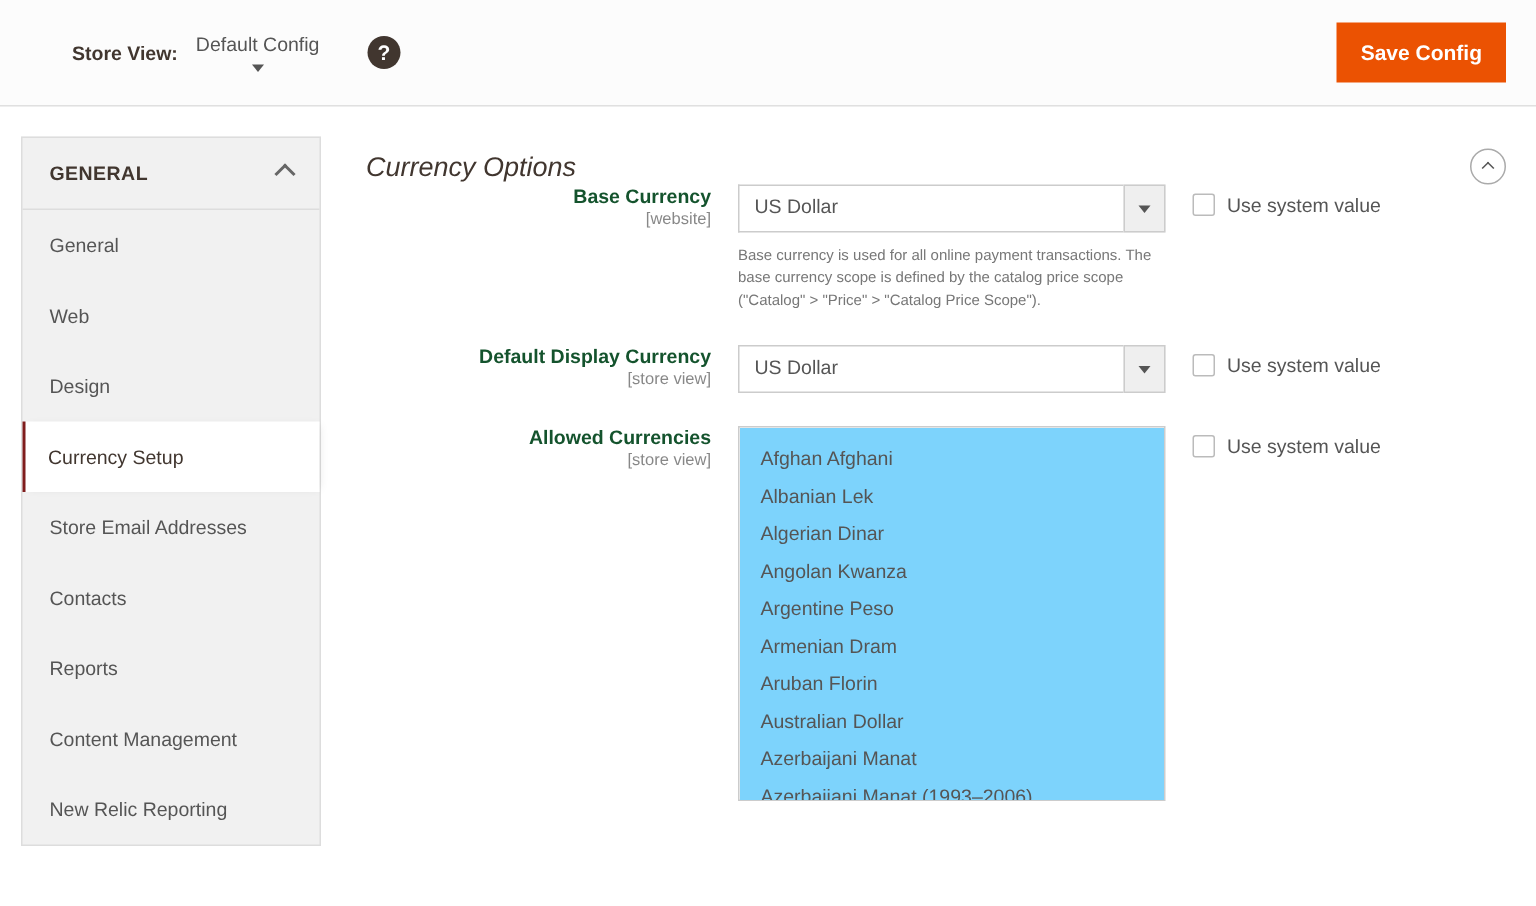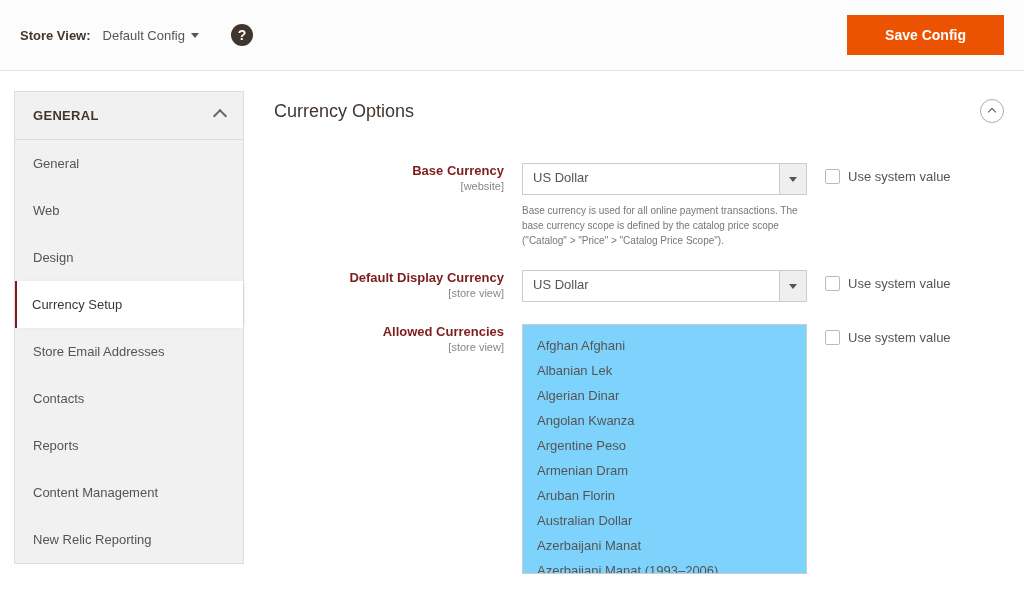--- a/index.html
+++ b/index.html
@@ -5,48 +5,48 @@
     * { box-sizing: border-box; margin: 0; padding: 0; }
     body { font-family: 'Helvetica Neue', Arial, sans-serif; font-size: 13px; color: #333; background: #fff; }
     
     .topbar {
       display: flex;
       align-items: center;
       padding: 15px 20px;
       border-bottom: 1px solid #e0e0e0;
       background: #fcfcfc;
     }
-    .topbar-left { display: flex; align-items: center; gap: 12px; flex: 1; }
+    .topbar-left { display: flex; align-items: center; gap: 12px; flex: 1; margin-left: 28px; }
     .store-view-label { font-weight: 600; color: #41362f; font-size: 13px; }
     .store-view-select {
       display: flex; align-items: center; gap: 6px;
-      font-size: 13px; color: #555; cursor: pointer;
+      font-size: 13px; color: #555; cursor: pointer; flex-direction: column;
     }
     .store-view-select .caret {
       width: 0; height: 0;
       border-left: 4px solid transparent;
       border-right: 4px solid transparent;
       border-top: 5px solid #555;
     }
     .help-icon {
       width: 22px; height: 22px; border-radius: 50%;
       background: #41362f; color: #fff;
       display: flex; align-items: center; justify-content: center;
       font-weight: bold; font-size: 14px; cursor: pointer;
       margin-left: 20px;
     }
     .save-btn {
       background: #eb5202; color: #fff; border: none;
-      padding: 12px 38px; font-size: 14px; font-weight: 600;
+      padding: 12px 16px; font-size: 14px; font-weight: 600;
       cursor: pointer;
     }
     
     .main { display: flex; padding: 20px 20px 0 14px; gap: 30px; }
     
-    .sidebar { width: 230px; flex-shrink: 0; }
+    .sidebar { width: 200px; flex-shrink: 0; }
     .sidebar-section {
       border: 1px solid #ddd;
       background: #f1f1f1;
     }
     .sidebar-header {
       display: flex; justify-content: space-between; align-items: center;
       padding: 16px 18px;
       font-weight: 600; font-size: 13px; color: #41362f;
       border-bottom: 1px solid #ddd;
       letter-spacing: 0.3px;
@@ -68,37 +68,37 @@
       border-left: 2px solid #7f1d1d;
       padding-left: 15px;
       color: #41362f;
       font-weight: 400;
       box-shadow: 2px 0 6px -2px rgba(0,0,0,0.1);
     }
     
     .content { flex: 1; padding-top: 8px; }
     .section-header {
       display: flex; justify-content: space-between; align-items: center;
-      margin-bottom: 40px;
+      font-style: italic;
     }
     .section-title { font-size: 18px; font-weight: 400; color: #41362f; }
     .collapse-btn {
       width: 24px; height: 24px; border: 1px solid #aaa; border-radius: 50%;
       display: flex; align-items: center; justify-content: center;
       cursor: pointer; background: #fff;
     }
     .collapse-btn .chev {
       width: 6px; height: 6px;
       border-left: 1.5px solid #555; border-top: 1.5px solid #555;
       transform: rotate(45deg); margin-top: 2px;
     }
     
     .field-row { display: flex; align-items: flex-start; margin-bottom: 22px; gap: 18px; }
     .field-label-col { width: 230px; text-align: right; flex-shrink: 0; }
-    .field-label { font-size: 13px; font-weight: 600; color: #7f1d1d; }
+    .field-label { font-size: 13px; font-weight: 600; color: #14532d; }
     .field-scope { font-size: 11px; color: #888; display: block; margin-top: 2px; }
     .field-control-col { width: 285px; flex-shrink: 0; }
     .field-checkbox-col { display: flex; align-items: center; gap: 8px; padding-top: 6px; }
     
     .select-wrap { display: flex; }
     .select-input {
       flex: 1; padding: 6px 10px; border: 1px solid #ccc; border-right: none;
       font-size: 13px; color: #555; background: #fff; height: 32px;
     }
     .select-caret {

